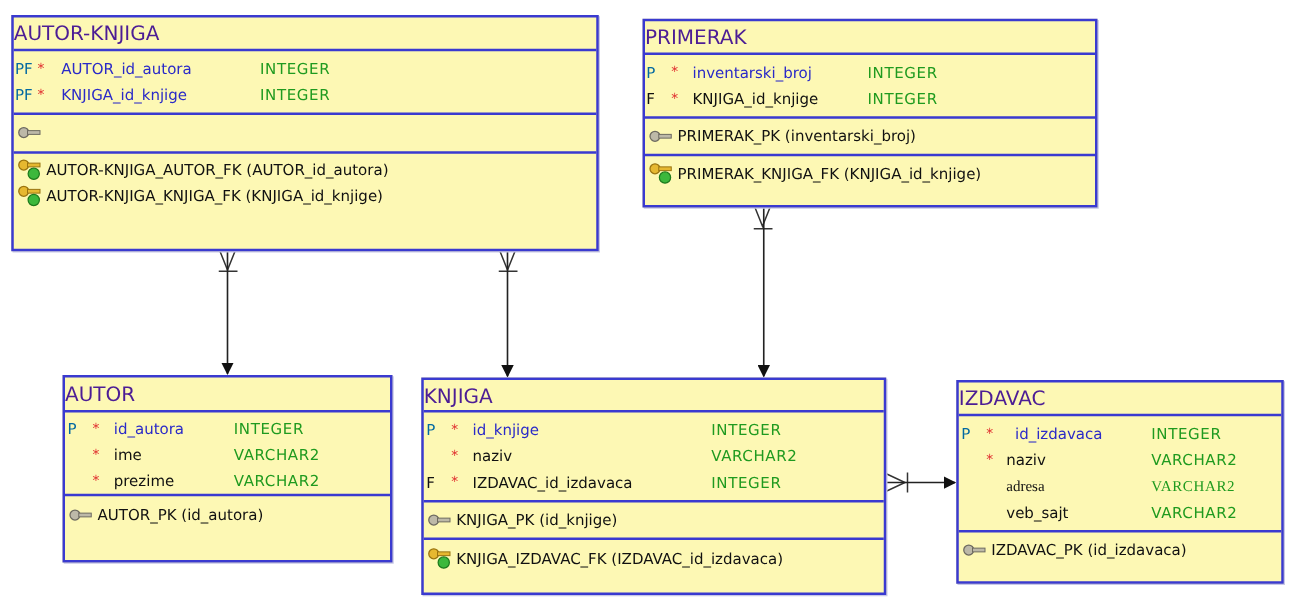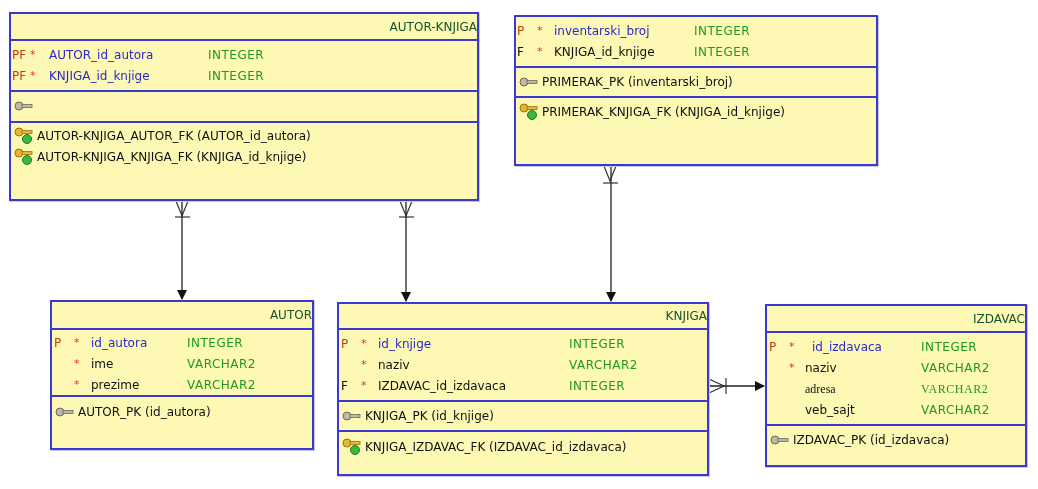--- a/index.html
+++ b/index.html
@@ -10,29 +10,29 @@
     font-size: 12px;
   }
   .entity {
     position: absolute;
     background: #fdf8b4;
     border: 2px solid #3a3ad0;
     box-sizing: border-box;
     box-shadow: 1px 1px 0 #c8c8e8;
   }
   .hdr {
-    text-align: center; color: #14532d; font-size: 12px;
+    text-align: center; color: #4c1d95; font-size: 16px;
     border-bottom: 2px solid #3a3ad0; box-sizing: border-box;
-    display: flex; align-items: center; justify-content: flex-end;
+    display: flex; align-items: center; justify-content: flex-start;
   }
   .sect { border-bottom: 2px solid #3a3ad0; box-sizing: border-box; position: relative; }
   .sect:last-child { border-bottom: none; }
   .col-row { position: absolute; left: 0; right: 0; height: 20px; line-height: 20px; white-space: nowrap; }
   .col-row span { position: absolute; top: 0; }
-  .flag { color: #c2410c; }
+  .flag { color: #0369a1; }
   .flag.f { color: #111; }
   .star { color: #e03030; font-size: 11px; }
   .cname { color: #111; }
   .cname.pk { color: #2a2ac8; }
   .ctype { color: #1f9a1f; letter-spacing: 0.5px; }
   .key-row { position: absolute; left: 0; right: 0; height: 20px; line-height: 20px; white-space: nowrap; color: #111; }
   .key-row svg { position: absolute; left: 3px; top: 3px; }
   .key-row .ktxt { position: absolute; left: 26px; top: 0; }
   #links { position: absolute; left: 0; top: 0; }
 </style>
@@ -111,20 +111,23 @@
           <circle cx="5" cy="5" r="4" fill="#e6b830" stroke="#9a7410"></circle>
           <rect x="8" y="3.5" width="10" height="3" fill="#e6b830" stroke="#9a7410" stroke-width="0.8"></rect>
           <circle cx="13" cy="12" r="4.5" fill="#3cb83c" stroke="#1d7a1d"></circle>
         </svg>
       <span class="ktxt">AUTOR-KNJIGA_KNJIGA_FK (KNJIGA_id_knjige)</span>
     </div>
   </div>
 </div>
 
 <div class="entity" style="left:514px; top:15px; width:364px; height:151px;">
+  <div class="hdr" style="height:27px;">
+      <span>PRIMERAK</span>
+    </div>
   <div class="sect" style="height:51px;">
     <div class="col-row" style="top:4px;">
       <span class="flag" style="left:1px;">P</span>
       <span class="star" style="left:21px;">*</span>
       <span class="cname pk" style="left:38px;">inventarski_broj</span>
       <span class="ctype" style="left:178px;">INTEGER</span>
     </div>
     <div class="col-row" style="top:25px;">
       <span class="flag f" style="left:1px;">F</span>
       <span class="star" style="left:21px;">*</span>

